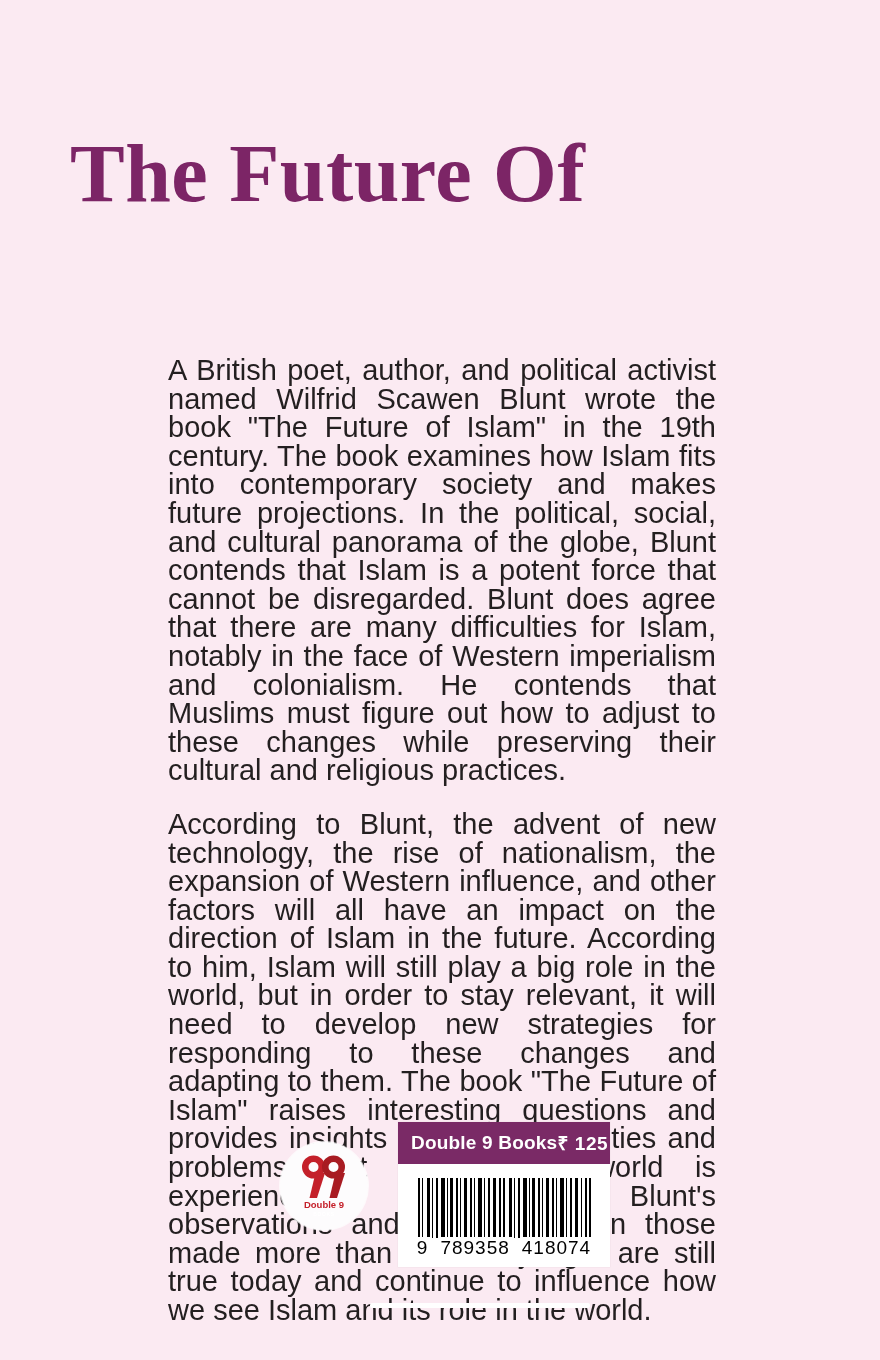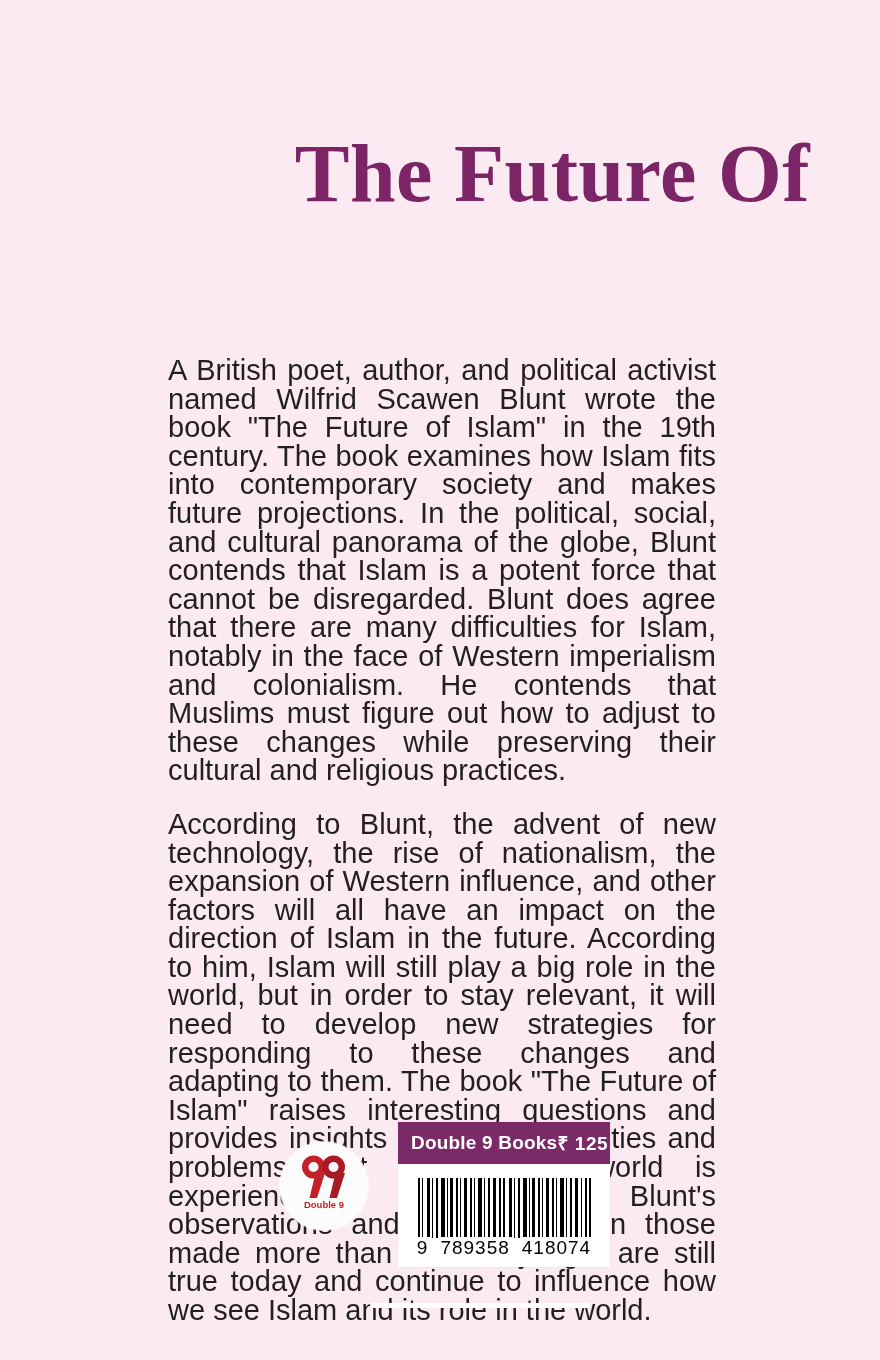--- a/index.html
+++ b/index.html
@@ -20,21 +20,21 @@
     inset: 0;
     background: #fbeaf2;
   }
 
   
   .title-block {
     position: absolute;
     left: 0;
     right: 0;
     top: 128px;
-    text-align: right;
+    text-align: left;
   }
   .book-title {
     margin: 0;
     font-family: "Liberation Serif", "DejaVu Serif", serif;
     font-weight: bold;
     font-size: 82px;
     line-height: 1.12;
     letter-spacing: 0.5px;
     color: #7c2566;
     padding: 0 70px;

